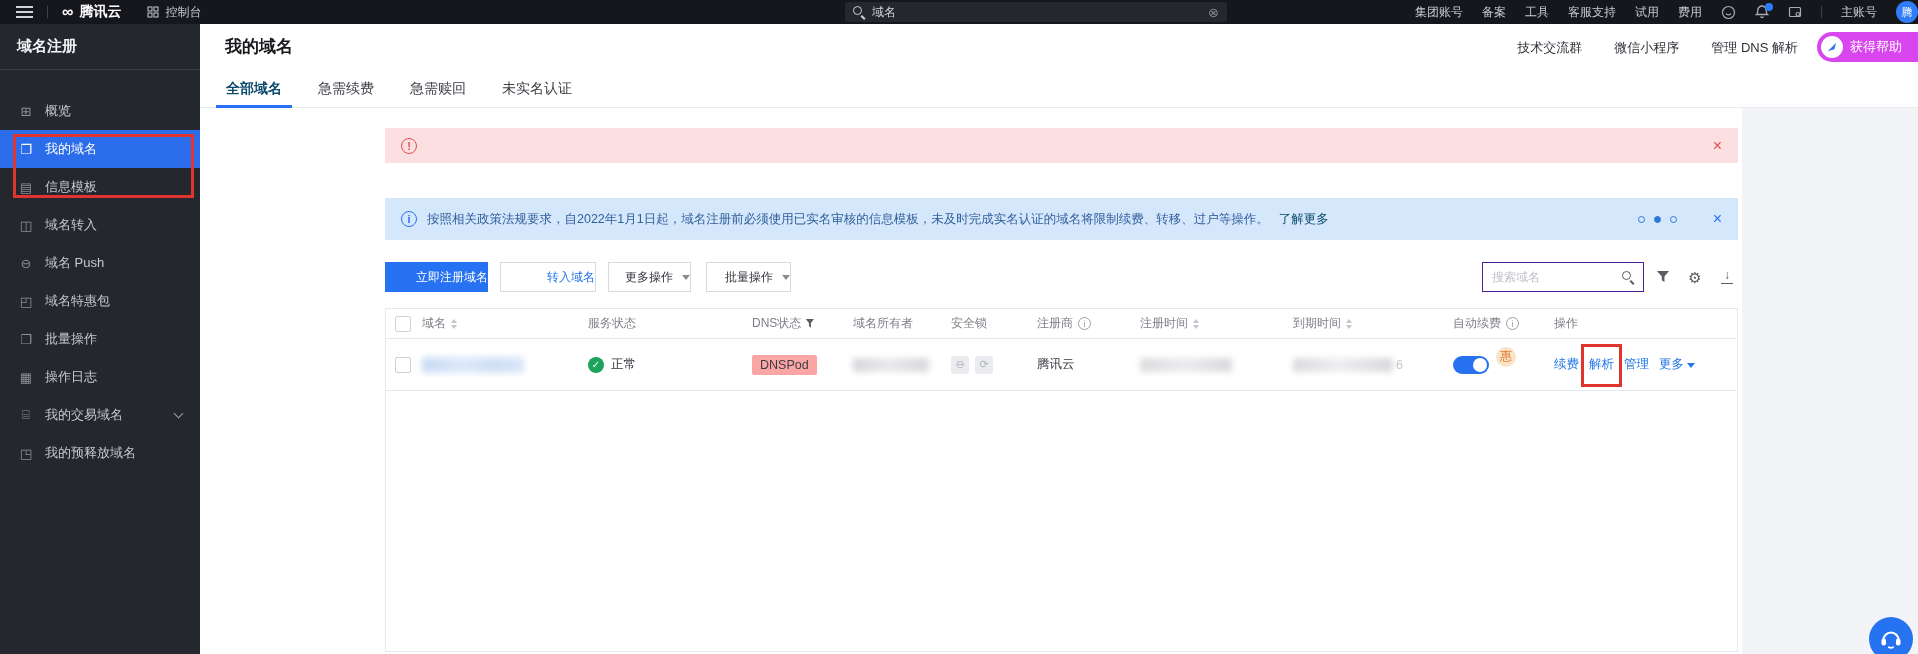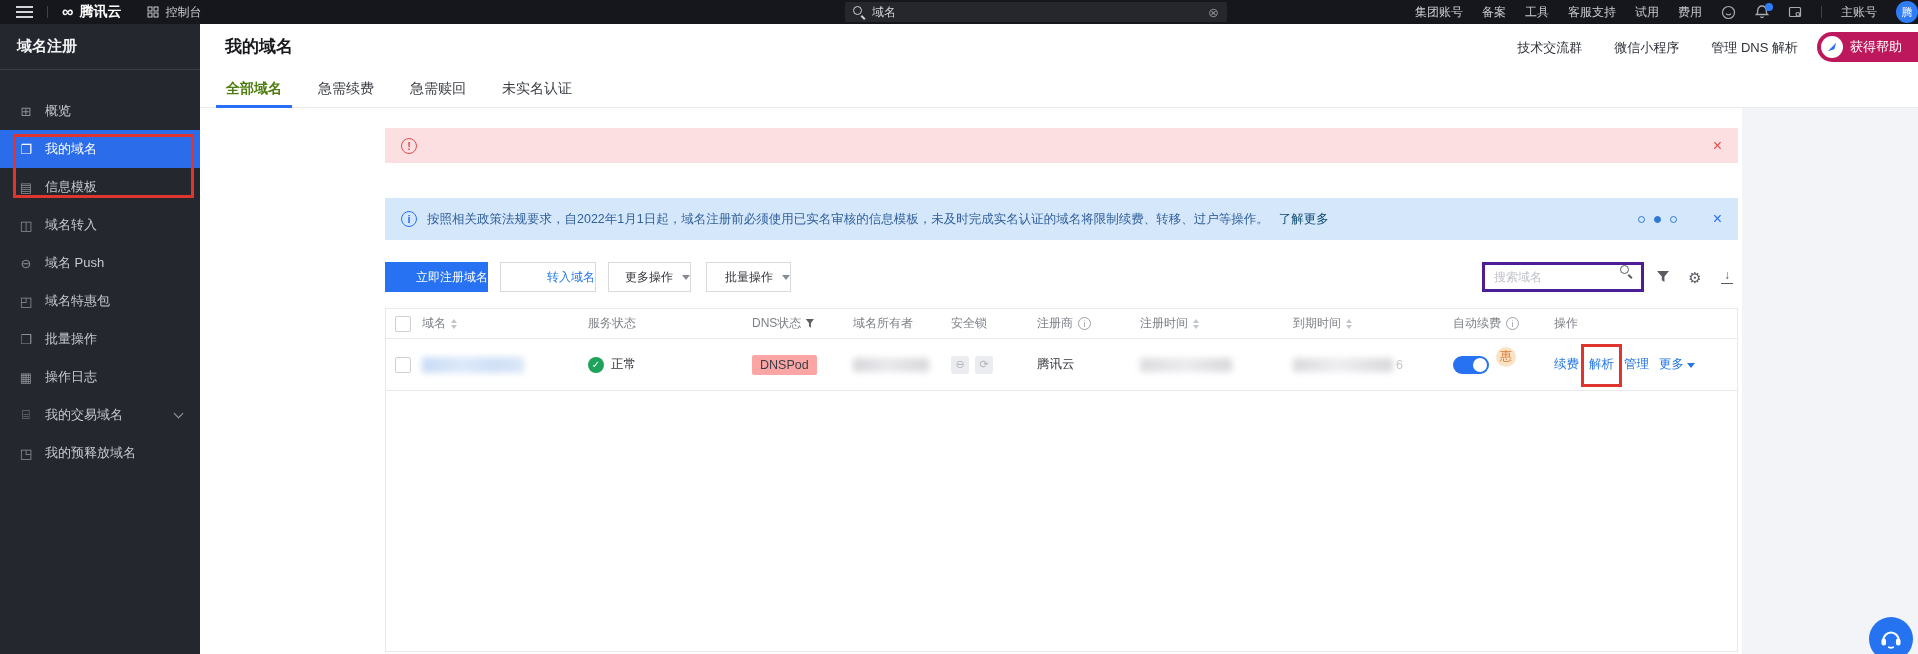--- a/index.html
+++ b/index.html
@@ -36,24 +36,24 @@
   .sb-item.active .ic{color:#fff}
   .chev{width:7px;height:7px;border-right:1.5px solid #9da0a7;border-bottom:1.5px solid #9da0a7;transform:rotate(45deg);margin-left:auto;margin-right:18px;margin-top:-3px}
   .sb-annotation{position:absolute;left:13px;top:110px;width:181px;height:64px;border:3px solid #e0342f;z-index:25;pointer-events:none}
 
   
   .main{position:absolute;left:200px;top:24px;right:0;bottom:0;background:#fff}
   .m-gutter{position:absolute;top:84px;right:0;width:176px;bottom:0;background:#f3f4f7}
   .m-title{position:absolute;left:25px;top:11px;font-size:17px;font-weight:bold;color:#17181c}
   .m-links{position:absolute;right:120px;top:15px;display:flex;gap:32px;font-size:13px;color:#2e3138}
   .m-links span{cursor:pointer;white-space:nowrap}
-  .m-help{position:absolute;right:0;top:8px;height:30px;background:#be185d;border-radius:15px 0 0 15px;display:flex;align-items:center;gap:7px;padding:0 16px 0 4px;color:#fff;font-size:13px;cursor:pointer;z-index:5}
+  .m-help{position:absolute;right:0;top:8px;height:30px;background:#d946ef;border-radius:15px 0 0 15px;display:flex;align-items:center;gap:7px;padding:0 16px 0 4px;color:#fff;font-size:13px;cursor:pointer;z-index:5}
   .m-tabs{position:absolute;left:0;top:46px;right:0;height:38px;border-bottom:1px solid #e9eaee;display:flex;align-items:stretch;padding-left:16px;font-size:14px;background:#fff}
   .tab{padding:0 10px;display:flex;align-items:center;margin-right:16px;color:#3a3d44;position:relative;cursor:pointer}
-  .tab.active{font-weight:bold;color:#4d7c0f}
+  .tab.active{font-weight:bold;color:#0c4a6e}
   .tab.active::after{content:"";position:absolute;left:0;right:0;bottom:-1px;height:3px;background:#2970f6}
 
   
   .alert{position:absolute;left:185px;width:1353px;display:flex;align-items:center;padding:0 16px;gap:10px;font-size:12.5px}
   .alert-error{top:104px;height:35px;background:#fbdfe1;color:#c04a47}
   .alert-info{top:174px;height:42px;background:#d5e7fb;color:#31609c}
   .circ{flex:none;width:16px;height:16px;border-radius:50%;display:flex;align-items:center;justify-content:center;font-size:11px;font-weight:bold;font-style:normal}
   .circ-warn{border:1.5px solid #e34d4d;color:#e34d4d}
   .circ-info{border:1.5px solid #2970f6;color:#2970f6}
   .alert .close{margin-left:auto;font-size:16px;cursor:pointer;line-height:1}
@@ -66,21 +66,21 @@
   .alert-info .close{margin-left:0}
 
   
   .toolbar{position:absolute;left:185px;top:238px;width:1353px;height:30px;display:flex;align-items:center;font-size:12px}
   .btn{height:30px;display:flex;align-items:center;justify-content:flex-end;cursor:pointer;border:1px solid #d8dade;background:#fff;color:#33353b;gap:9px}
   .btn-primary{width:103px;background:#2672f2;border:none;color:#fff}
   .btn-transfer{width:96px;margin-left:12px;color:#2476e8}
   .btn-more{width:83px;margin-left:12px}
   .btn-batch{width:85px;margin-left:15px}
   .caret{width:0;height:0;border-left:4px solid transparent;border-right:4px solid transparent;border-top:5px solid #878b93}
-  .t-search{margin-left:auto;width:162px;height:30px;border:3px solid #4c1d95;display:flex;padding:0 9px;gap:6px;color:#8f939b}
+  .t-search{margin-left:auto;width:162px;height:30px;border:1px solid #4c1d95;display:flex;align-items:center;padding:0 9px;gap:6px;color:#8f939b}
   .t-search input{flex:1;border:none;outline:none;font-size:12px;color:#33353b;font-family:inherit;min-width:0}
   .t-search input::placeholder{color:#c0c3c9}
   .t-icons{display:flex;align-items:center;margin-left:8px;gap:10px;color:#595c63}
   .t-icons>span{width:22px;height:22px;display:flex;align-items:center;justify-content:center;cursor:pointer}
   .funnel{display:inline-block;width:12px;height:12px;background:currentColor;clip-path:polygon(0 0,100% 0,62% 45%,62% 92%,40% 78%,40% 45%)}
   .funnel.sm{width:9px;height:10px;margin-left:4px;color:#5c5f66;background:#5c5f66}
   .gear{font-size:15px;line-height:1}
   .dl{position:relative;width:14px;height:14px}
   .dl::before{content:"↓";position:absolute;top:-2px;left:4px;font-size:12px;color:#595c63}
   .dl::after{content:"";position:absolute;left:1px;bottom:0;width:12px;height:1.5px;background:#595c63}

